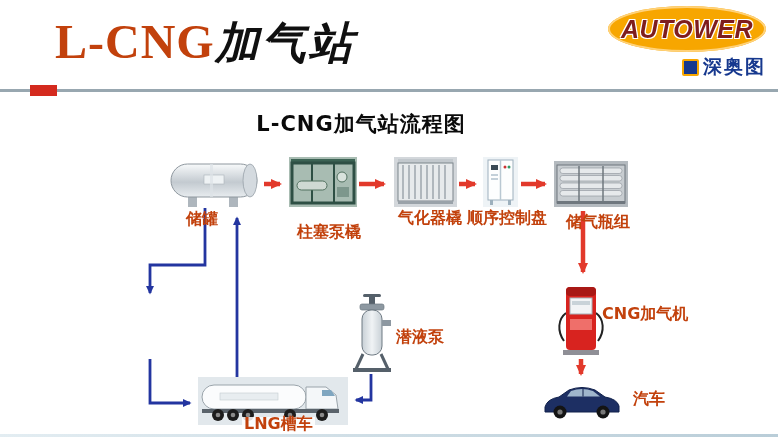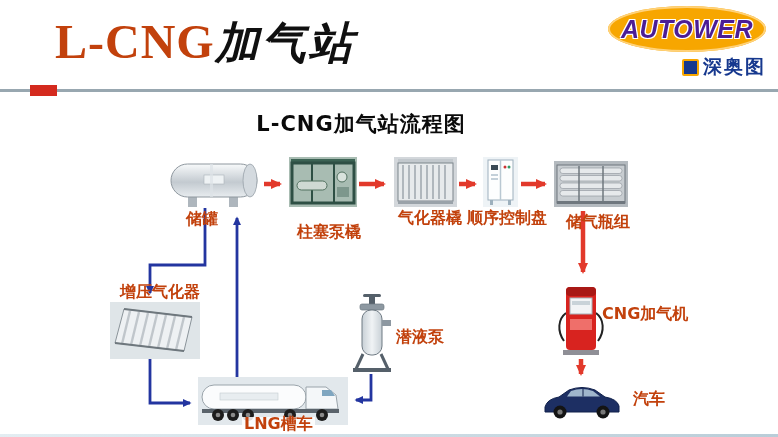--- a/index.html
+++ b/index.html
@@ -9,21 +9,21 @@
   
   .title{position:absolute;left:55px;top:14px;z-index:5;white-space:nowrap;}
   .title-latin{font-family:"Liberation Serif","DejaVu Serif",serif;font-weight:bold;
                font-size:48px;color:#c2410c;letter-spacing:1px;}
   .title-cn{font-family:"DejaVu Serif",serif;font-style:italic;font-weight:bold;
             font-size:44px;color:#101010;letter-spacing:3px;}
   .logo{position:absolute;right:8px;top:6px;width:162px;z-index:5;text-align:center;}
   .logo-oval{position:relative;width:158px;height:46px;background:#f7a600;border-radius:50%;
              display:flex;align-items:center;justify-content:center;box-shadow:inset 0 0 0 2px #ffd27a;}
   .logo-brand{font-family:"Liberation Sans",sans-serif;font-weight:bold;font-style:italic;
-              font-size:25px;color:#4c1d95;letter-spacing:0.5px;
+              font-size:25px;color:#7f1d1d;letter-spacing:0.5px;
               text-shadow:-1px -1px 0 #fff,1px -1px 0 #fff,-1px 1px 0 #fff,1px 1px 0 #fff;}
   .logo-sub{margin-top:2px;display:flex;align-items:center;justify-content:flex-end;gap:4px;padding-right:4px;}
   .logo-sub-icon{width:13px;height:13px;background:#16388e;border:2px solid #f7a600;border-radius:2px;}
   .logo-sub-text{font-size:19px;font-weight:bold;color:#16388e;letter-spacing:2px;}
 
   .divider-line{position:absolute;left:0;top:89px;width:778px;height:3px;background:#98a7b0;z-index:3;}
   .accent-bar{position:absolute;left:30px;top:85px;width:27px;height:11px;background:#d42a1e;z-index:4;}
   .bottom-strip{position:absolute;left:0;bottom:0;width:778px;height:3px;
                 background:linear-gradient(90deg,#e3edf2,#b9cdd8);z-index:3;}
 
@@ -206,38 +206,20 @@
       <path d="M30 8 Q41 4 52 8 L59 13.5 L26 13.5 Z" fill="#9fb6cc"></path>
       <line x1="42" y1="6" x2="42" y2="13.5" stroke="#10204a"></line>
       <circle cx="19" cy="29" r="6.5" fill="#141414"></circle>
         <circle cx="19" cy="29" r="2.6" fill="#777"></circle>
       <circle cx="62" cy="29" r="6.5" fill="#141414"></circle>
         <circle cx="62" cy="29" r="2.6" fill="#777"></circle>
     </svg>
     <span class="label">汽车</span>
   </div>
 
-  <div class="node" id="n-booster">
-    <svg class="graphic" width="90" height="57" viewBox="0 0 90 57">
-      <rect width="90" height="57" fill="#dfe5e8"></rect>
-      <path d="M14 7 L82 15 L74 49 L5 41 Z" fill="#eef1f3" stroke="#8b949a"></path>
-      <g stroke="#c0c6cb" stroke-width="2.4">
-        <line x1="20" y1="9" x2="12" y2="42"></line>
-          <line x1="29" y1="10" x2="21" y2="43"></line>
-        <line x1="38" y1="11" x2="30" y2="44"></line>
-          <line x1="47" y1="12" x2="39" y2="45"></line>
-        <line x1="56" y1="13" x2="48" y2="46"></line>
-          <line x1="65" y1="14" x2="57" y2="47"></line>
-        <line x1="74" y1="15" x2="66" y2="48"></line>
-      </g>
-      <path d="M14 7 L82 15" stroke="#6e777d" stroke-width="2"></path>
-      <path d="M5 41 L74 49" stroke="#6e777d" stroke-width="2"></path>
-    </svg>
-    <span class="label">增压气化器</span>
-  </div>
 
   <div class="node" id="n-subpump">
     <svg class="graphic" width="44" height="80" viewBox="0 0 44 80">
       <defs>
           <linearGradient id="pg" x1="0" y1="0" x2="1" y2="0">
         <stop offset="0" stop-color="#c8d0d6"></stop>
             <stop offset="0.5" stop-color="#f0f3f5"></stop>
             <stop offset="1" stop-color="#c8d0d6"></stop>
       </linearGradient>
         </defs>

